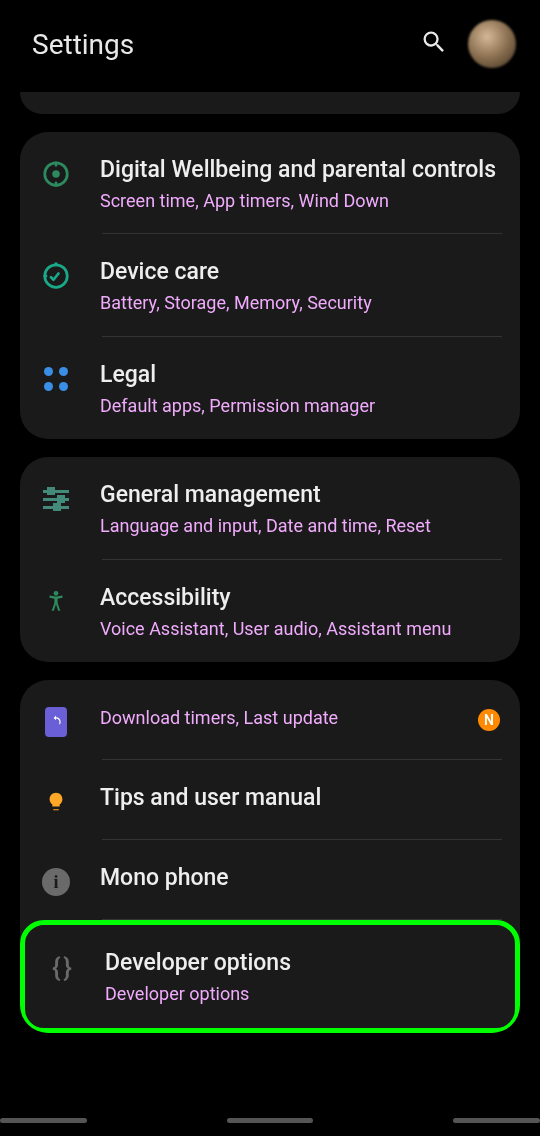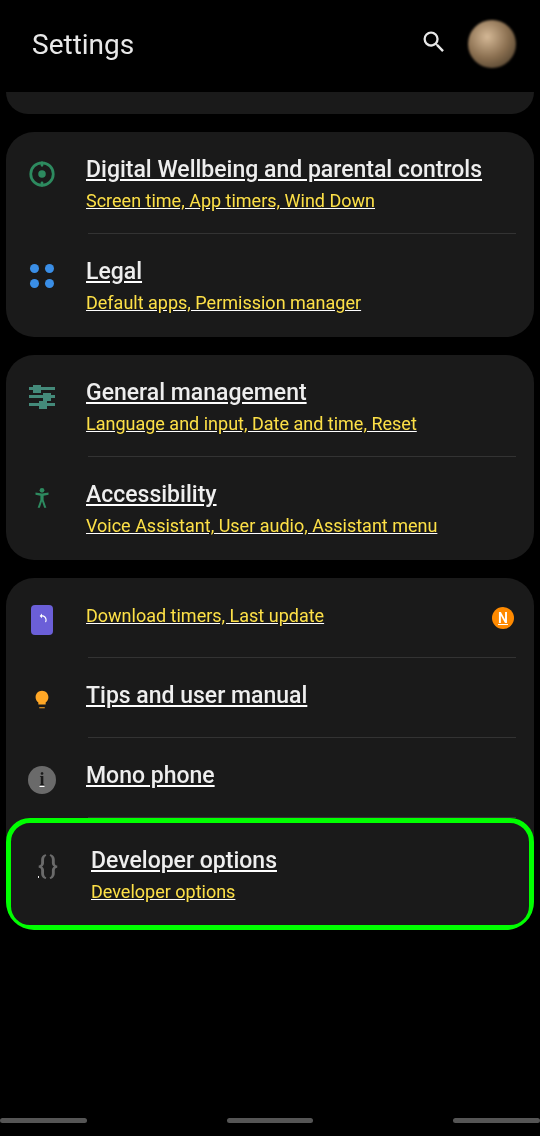--- a/index.html
+++ b/index.html
@@ -38,22 +38,21 @@
       fill: #e8e8e8;
     }
     .avatar {
       width: 48px;
       height: 48px;
       border-radius: 50%;
       background: radial-gradient(circle at 40% 35%, #d4b896 0%, #8a6f50 50%, #3a2f20 100%);
       filter: blur(1px);
     }
     .content {
-      padding: 0 6px;
-      text-decoration: underline;
+      padding: 0 20px;
     }
     .group-partial {
       background: #1a1a1a;
       border-radius: 0 0 28px 28px;
       height: 22px;
       margin-bottom: 18px;
     }
     .group {
       background: #1a1a1a;
       border-radius: 28px;
@@ -90,21 +89,21 @@
       flex: 1;
     }
     .item-title {
       font-size: 23px;
       font-weight: 500;
       color: #eeeeee;
       line-height: 1.35;
     }
     .item-subtitle {
       font-size: 18px;
-      color: #fde047;
+      color: #f0abfc;
       margin-top: 4px;
       line-height: 1.3;
     }
     .badge {
       width: 22px;
       height: 22px;
       border-radius: 50%;
       background: #ff8a00;
       color: #fff;
       font-size: 14px;
@@ -232,20 +231,33 @@
             <circle cx="12" cy="12" r="9"></circle>
             <circle cx="12" cy="12" r="3" fill="#2d8a5f" stroke="none"></circle>
             <path d="M12 3v2M12 19v2" stroke-linecap="round"></path>
           </svg>
       </div>
       <div class="item-body">
         <div class="item-title">Digital Wellbeing and parental controls</div>
         <div class="item-subtitle">Screen time, App timers, Wind Down</div>
       </div>
     </div>
+    <div class="item divider">
+      <div class="item-icon ic-devicecare">
+        <svg viewBox="0 0 24 24" fill="none" stroke="#1aa889" stroke-width="2.2">
+            <circle cx="12" cy="12" r="9"></circle>
+            <path d="M8 13l2 2 4-5" stroke-linecap="round" stroke-linejoin="round"></path>
+            <path d="M12 3v-1M4 12H3" stroke-linecap="round"></path>
+          </svg>
+      </div>
+      <div class="item-body">
+        <div class="item-title">Device care</div>
+        <div class="item-subtitle">Battery, Storage, Memory, Security</div>
+      </div>
+    </div>
     <div class="item">
       <div class="item-icon">
         <div class="ic-apps">
             <span></span>
             <span></span>
             <span></span>
             <span></span>
           </div>
       </div>
       <div class="item-body">

